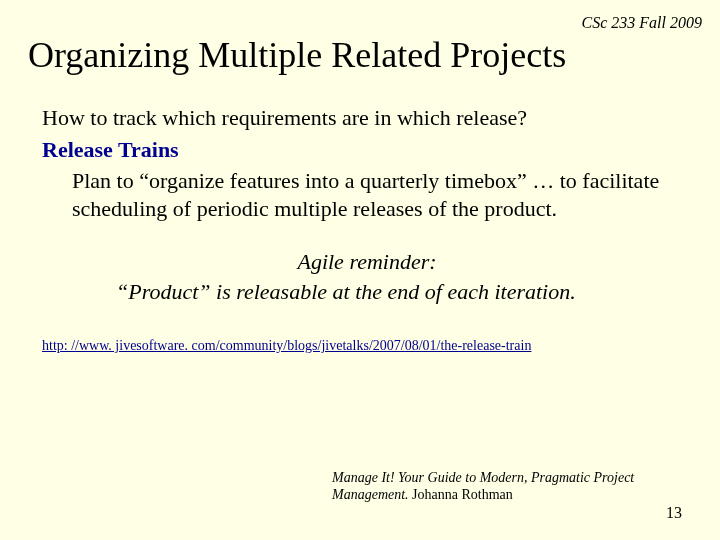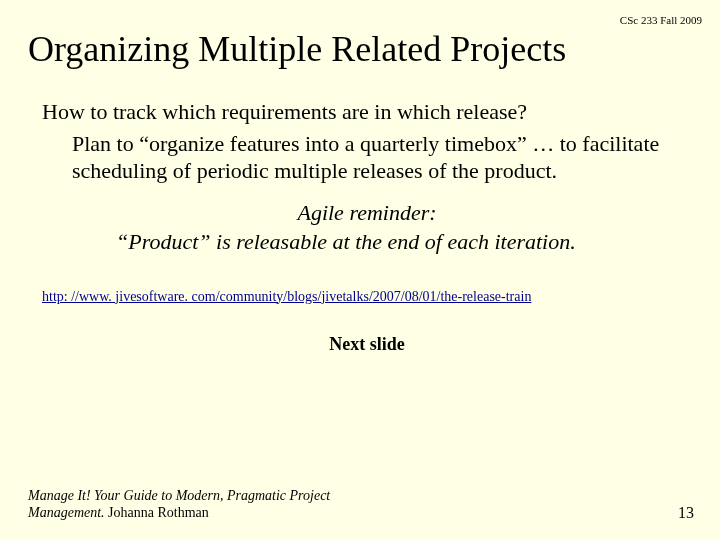--- a/index.html
+++ b/index.html
@@ -6,21 +6,22 @@
   html, body { width: 720px; height: 540px; }
   body {
     background: #ffffe6;
     font-family: "Times New Roman", Times, serif;
     color: #000;
     position: relative;
     padding: 14px 28px 0 28px;
   }
   .course-header {
     text-align: right;
-    font-size: 11px;
+    font-style: italic;
+    font-size: 16px;
     margin-right: -10px;
   }
   .slide-title {
     text-align: left;
     font-size: 36px;
     font-weight: normal;
     margin-top: 2px;
     margin-bottom: 28px;
   }
   .content {
@@ -30,21 +31,21 @@
   }
   .q-line { margin-bottom: 4px; }
   .release-trains {
     font-weight: bold;
     color: #000090;
     margin-bottom: 4px;
   }
   .plan-text {
     padding-left: 30px;
     padding-right: 20px;
-    margin-bottom: 14px;
+    margin-bottom: 26px;
   }
   .agile-reminder {
     font-style: italic;
     margin-bottom: 2px;
     text-align: center;
   }
   .agile-text {
     padding-left: 74px;
     margin-bottom: 32px;
     font-style: italic;
@@ -59,25 +60,26 @@
   }
   .next-slide {
     text-align: center;
     font-weight: bold;
     font-size: 18px;
   }
   .footer {
     position: absolute;
     bottom: 18px;
     left: 28px;
-    right: 16px;
+    right: 28px;
     display: flex;
     justify-content: space-between;
     align-items: flex-end;
     font-size: 14px;
+    flex-direction: column;
   }
   .footer-left {
     font-style: italic;
     max-width: 360px;
     line-height: 1.2;
   }
   .footer .author { font-style: normal; }
   .page-num {
     font-size: 16px;
     margin-right: 10px;
@@ -85,25 +87,25 @@
 </style>
 </head>
 <body>
 
 <div class="course-header">CSc 233 Fall 2009</div>
 
 <h1 class="slide-title">Organizing Multiple Related Projects</h1>
 
 <div class="content">
   <div class="q-line">How to track which requirements are in which release?</div>
+  <div class="release-trains">Release Trains</div>
   <div class="plan-text">Plan to “organize features into a quarterly timebox” … to facilitate scheduling of periodic multiple releases of the product.</div>
   <div class="agile-reminder">Agile reminder:</div>
   <div class="agile-text">“Product” is releasable at the end of each iteration.</div>
   <div class="link-line">http: //www. jivesoftware. com/community/blogs/jivetalks/2007/08/01/the-release-train</div>
-  <div class="next-slide">Next slide</div>
 </div>
 
 <div class="footer">
   <div class="footer-left">
     <span>Manage It! Your Guide to Modern, Pragmatic Project Management.</span><span class="author"> Johanna Rothman</span>
   </div>
   <div class="page-num">13</div>
 </div>
 
 </body></html>

